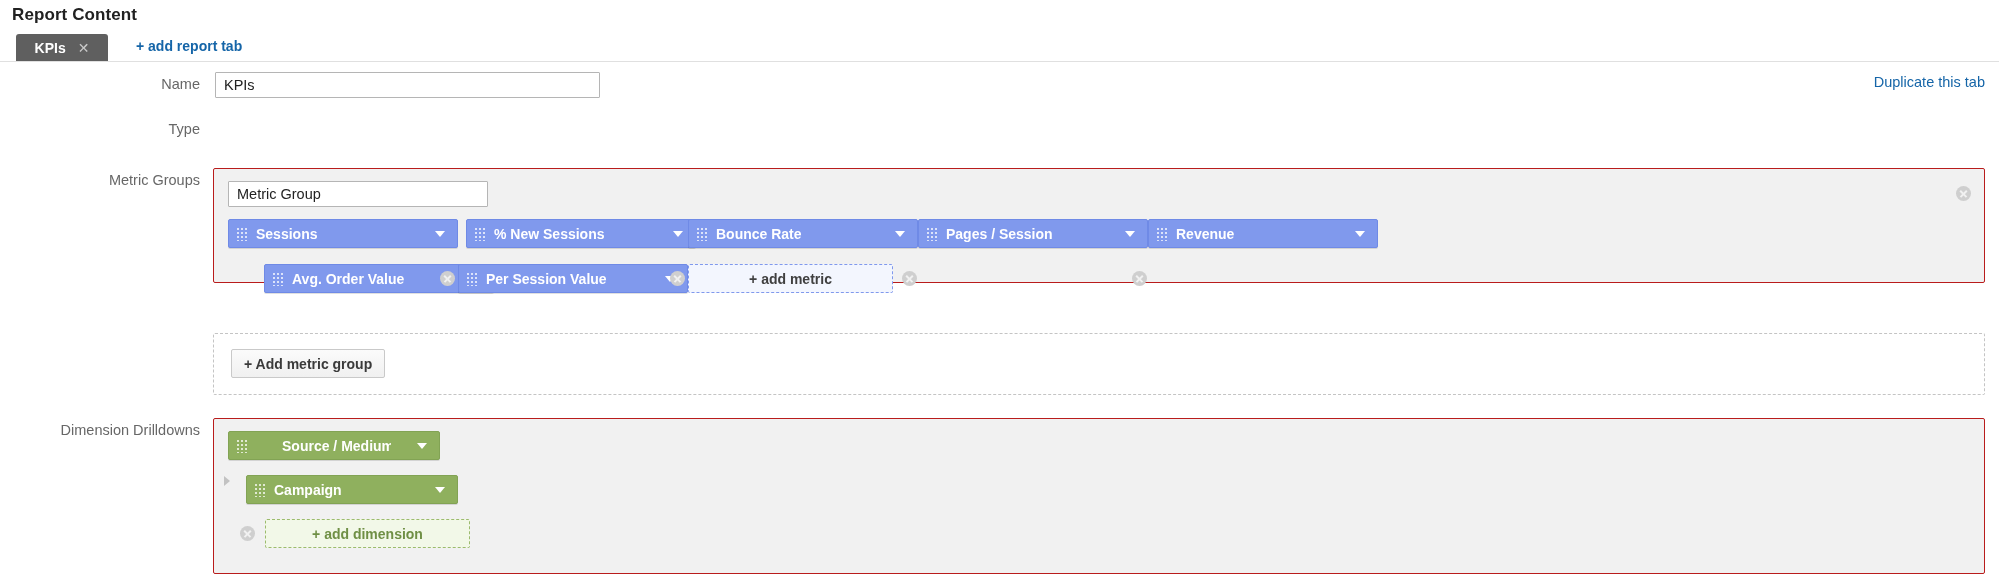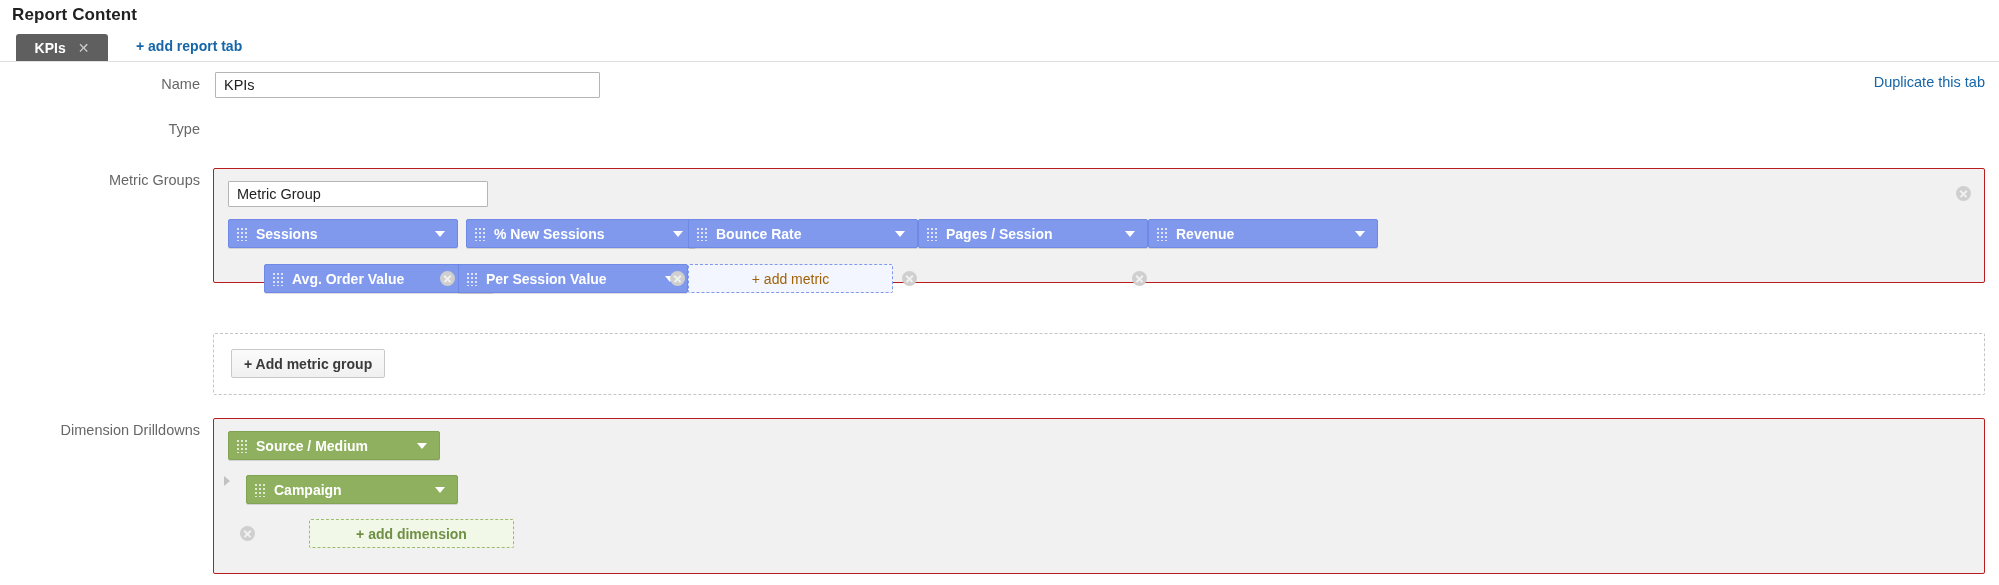--- a/index.html
+++ b/index.html
@@ -167,31 +167,30 @@
     border-top: 6px solid #ffffff;
     margin-right: 12px;
   }
 
   
   .add-metric {
     position: absolute; height: 29px;
     border: 1px dashed #8099ed; border-radius: 2px;
     background: #f3f6fe;
     display: flex; align-items: center; justify-content: center;
-    font-size: 14px; font-weight: normal; color: #a16207;
+    font-size: 14px; font-weight: bold; color: #404040;
     cursor: pointer;
   }
   .add-dimension {
     position: absolute; height: 29px;
     border: 1px dashed #9cbb6d; border-radius: 2px;
     background: #f2f8e8;
     display: flex; align-items: center; justify-content: center;
     font-size: 14px; font-weight: bold; color: #6f8f45;
     cursor: pointer;
-    margin-left: 44px;
   }
 
   .btn-grey {
     position: absolute; left: 17px; top: 15px;
     height: 29px; padding: 0 12px;
     display: flex; align-items: center; justify-content: center;
     background: linear-gradient(#fbfbfb,#f0f0f0);
     border: 1px solid #c9c9c9; border-radius: 2px;
     font-size: 14px; font-weight: bold; color: #3a3a3a;
     cursor: pointer;
@@ -293,21 +292,21 @@
     </div>
   </div>
 
   <div class="dashed-panel">
     <div class="btn-grey">+ Add metric group</div>
   </div>
 
   <div class="row-label" style="left:0; top:422px; width:200px;">Dimension Drilldowns</div>
 
   <div class="panel panel-dim">
-    <div class="chip chip-dim" style="left:14px; top:12px; width:212px;">
+    <div class="chip chip-dim" style="left:14px; top:12px; width:212px;gap:26px;">
       <span class="grip"></span>
       <span class="chip-label">Source / Medium</span>
       <span class="caret"></span>
     </div>
 
     <div class="expand-arrow" style="left:10px; top:57px;"></div>
 
     <div class="chip chip-dim" style="left:32px; top:56px; width:212px;">
       <span class="grip"></span>
       <span class="chip-label">Campaign</span>

